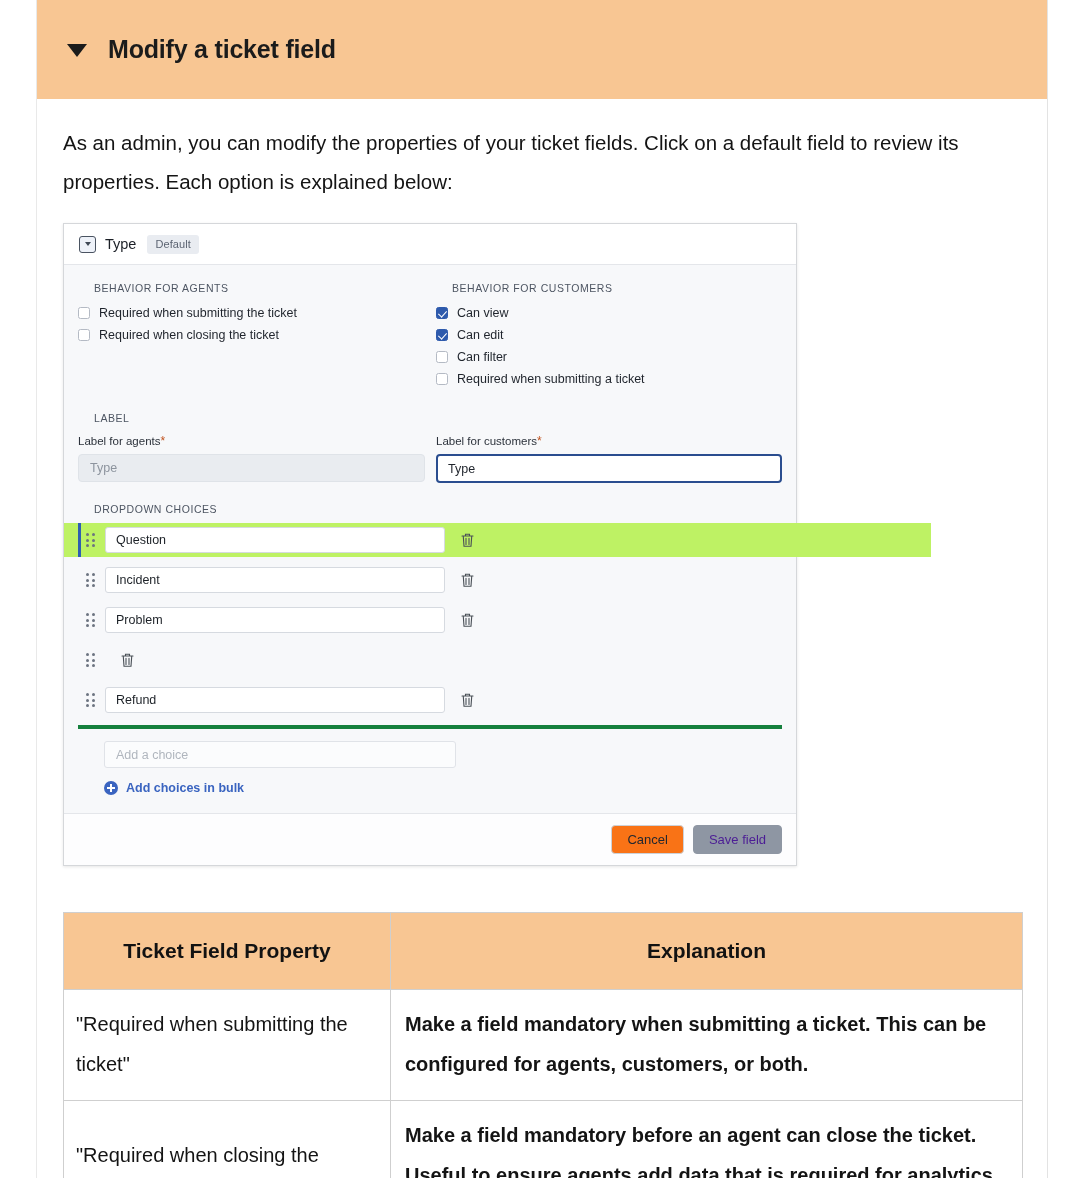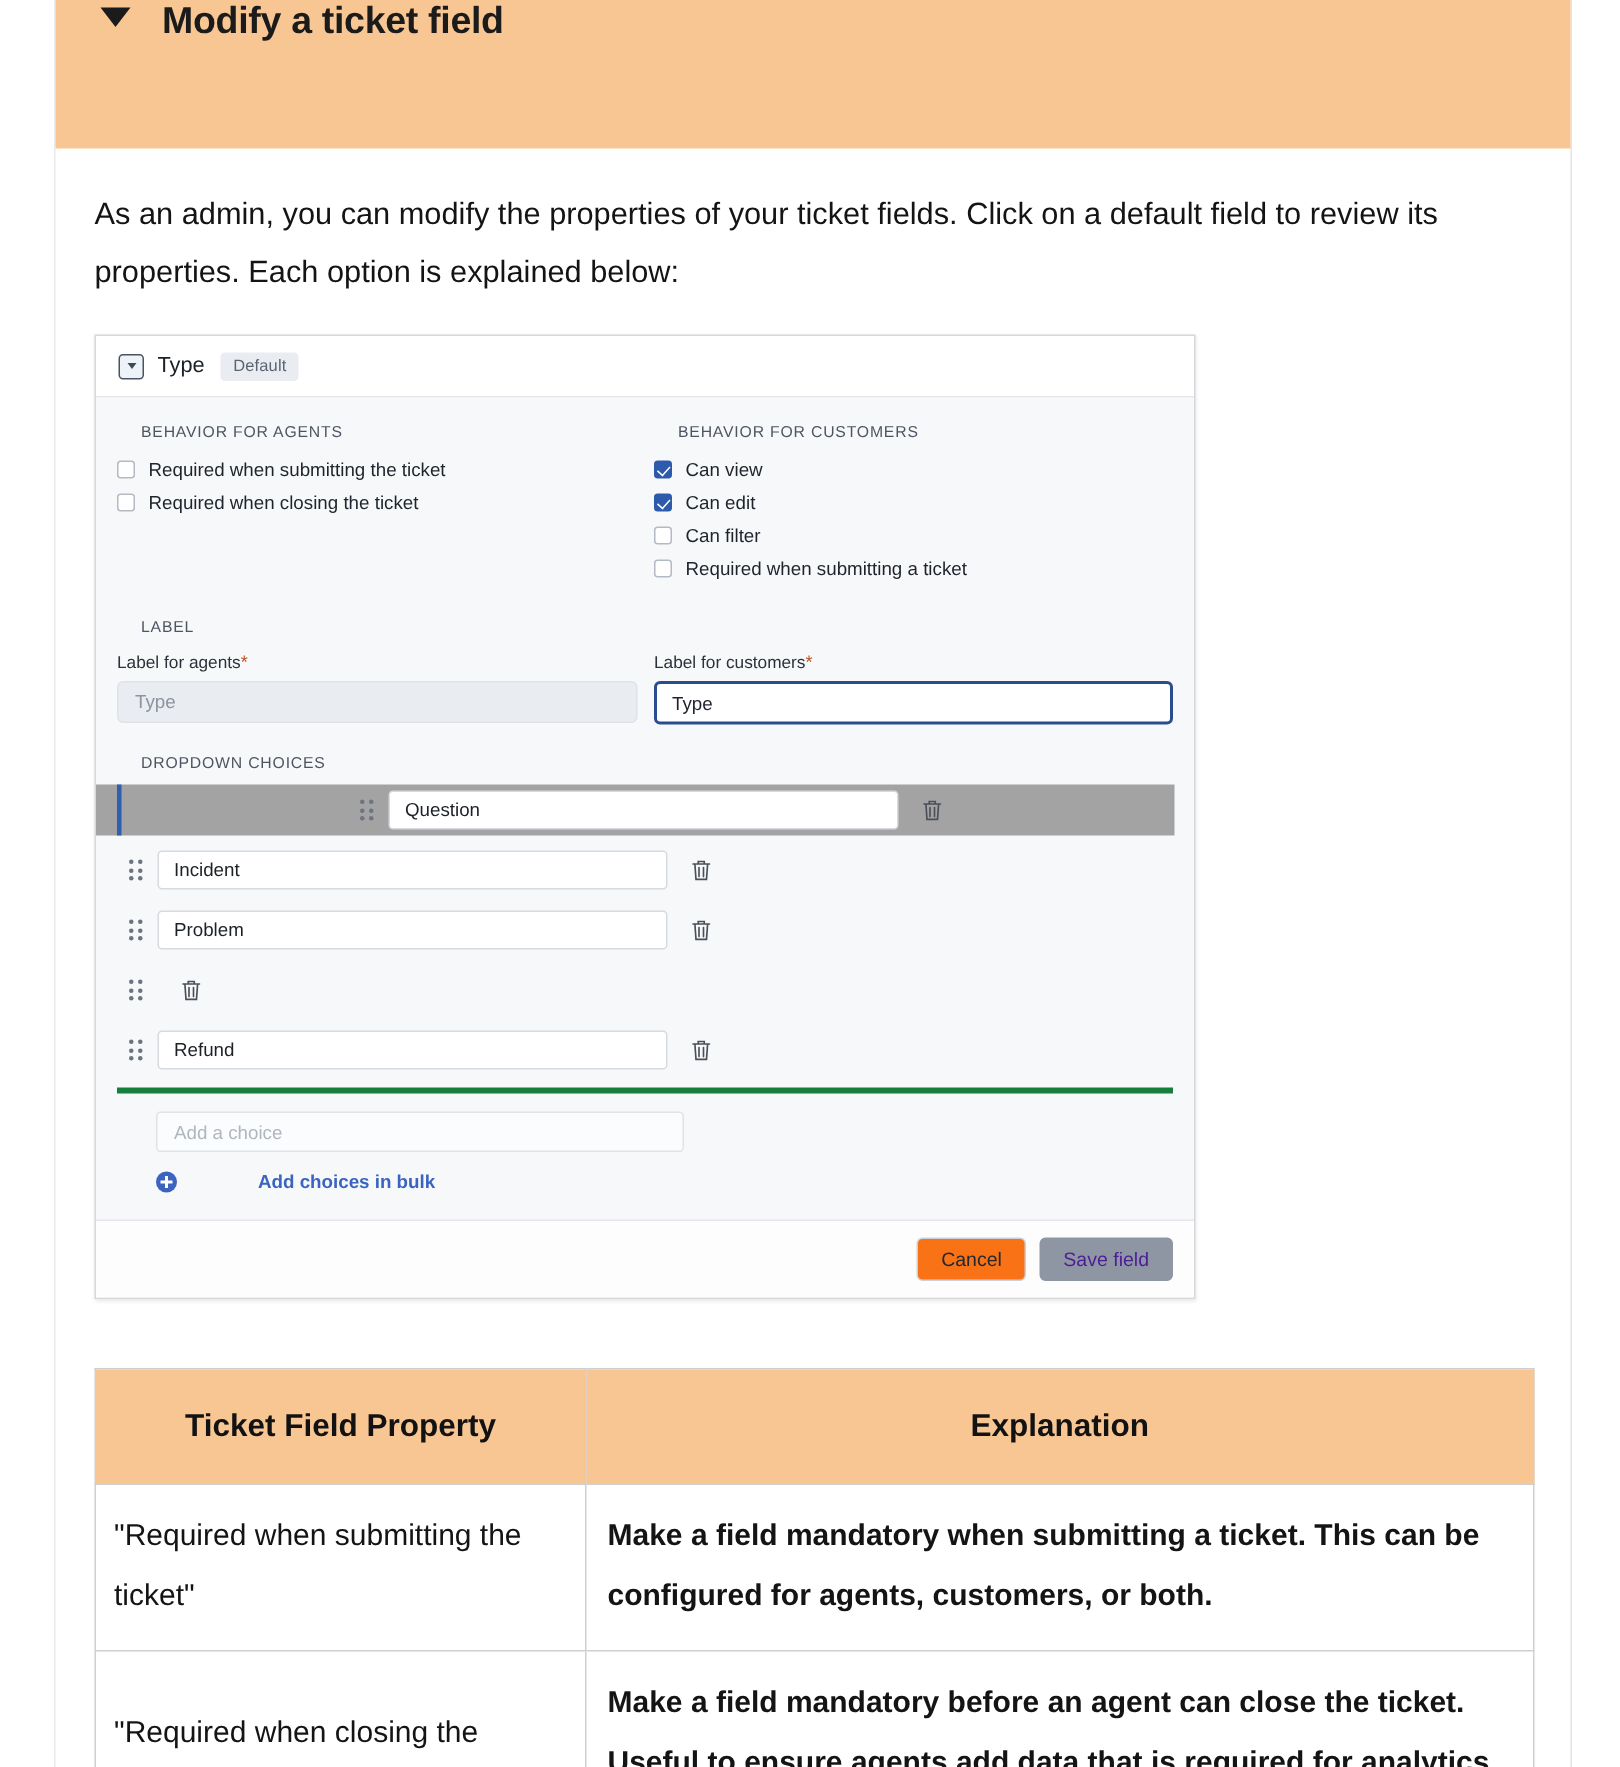--- a/index.html
+++ b/index.html
@@ -22,21 +22,21 @@
     width: 1012px;
     min-height: 1178px;
     background: #ffffff;
     border-left: 1px solid #e9e9e9;
     border-right: 1px solid #e3e3e3;
   }
   .accordion-header {
     height: 99px;
     background: #f8c693;
     display: flex;
-    align-items: flex-start;
+    align-items: center;
     padding-left: 29px;
   }
   .acc-caret {
     width: 22px; height: 22px;
     margin-right: 20px;
     display: flex; align-items: center; justify-content: center;
     flex: 0 0 auto;
   }
   .acc-caret svg { display: block; }
   .acc-title {
@@ -172,25 +172,24 @@
   .dd-sec { padding: 20px 0 0 14px; }
   .choice-row {
     display: flex;
     align-items: center;
     height: 34px;
     margin-bottom: 6px;
     padding-left: 8px;
     position: relative;
   }
   .choice-row.active {
-    background: #a3a3a3;
+    background: #bef264;
     margin-left: -14px;
     padding-left: 22px;
-    width: 719px;
-    justify-content: center;
+    width: 867px;
   }
   .choice-row.active::before {
     content: "";
     position: absolute;
     left: 14px; top: 0; bottom: 0;
     width: 3px; background: #2f5fb0;
   }
   .grip {
     width: 10px; height: 14px;
     margin-right: 9px;
@@ -229,21 +228,20 @@
     padding-left: 11px;
     font-size: 12.5px;
     color: #b0b6be;
   }
   .bulk {
     display: flex; align-items: center;
     margin-top: 13px; margin-bottom: 18px;
     font-size: 12.5px;
     color: #3a64c0;
     font-weight: 600;
-    gap: 46px;
   }
   .plus-ico {
     width: 14px; height: 14px;
     border-radius: 50%;
     background: #3a64c0;
     margin-right: 8px;
     position: relative;
     flex: 0 0 auto;
   }
   .plus-ico::before, .plus-ico::after {

